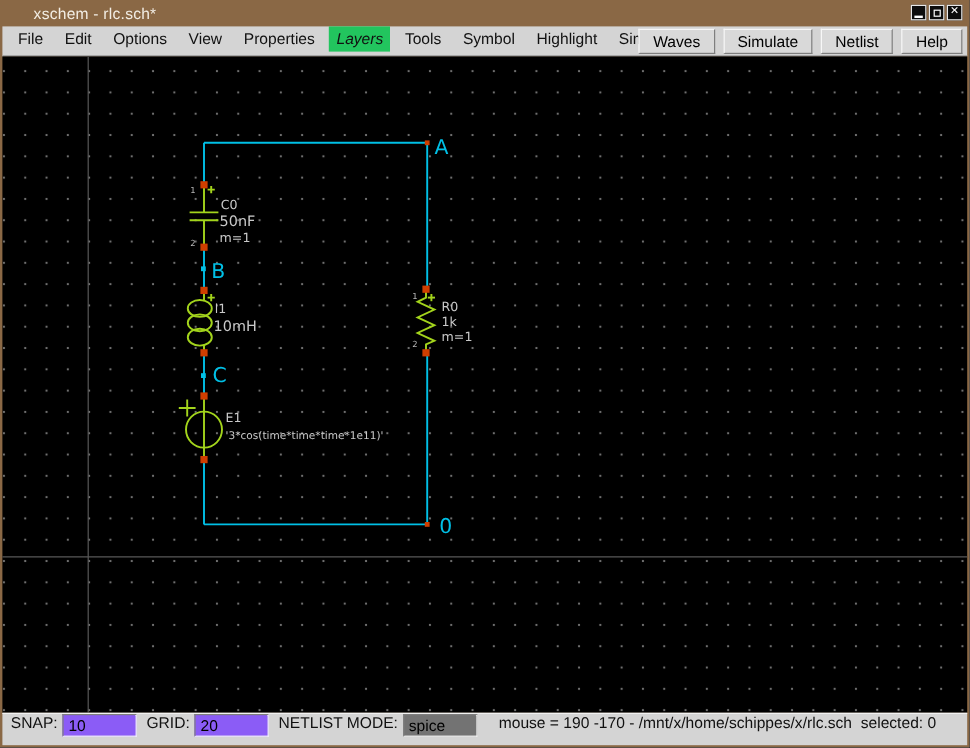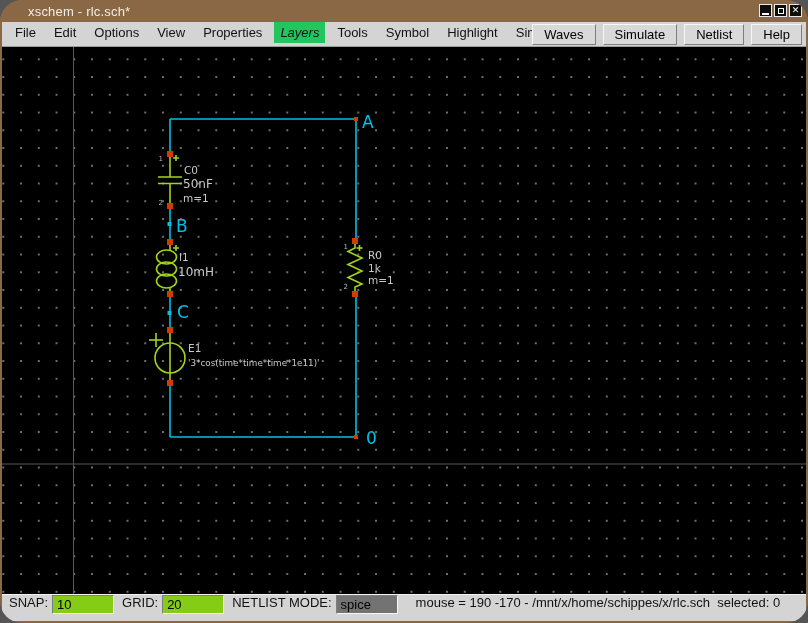--- a/index.html
+++ b/index.html
@@ -1,19 +1,19 @@
 <!DOCTYPE html>
 <html><head>
 <meta charset="utf-8">
 <style>
   html,body{margin:0;padding:0;background:#555;}
   *{box-sizing:border-box;}
   .window{
     position:relative;width:808px;height:623px;background:#8a6845;
-    font-family:"Liberation Sans",sans-serif;overflow:hidden;border-radius:22px;
+    font-family:"Liberation Sans",sans-serif;overflow:hidden;
   }
   
   .titlebar{
     position:absolute;top:0;left:0;right:0;height:22px;background:#8a6845;
     display:flex;align-items:center;color:#f2ede4;font-size:13px;
   }
   .title-text{margin-left:28px;letter-spacing:.2px;}
   .win-controls{position:absolute;right:6px;top:4px;display:flex;gap:2px;}
   .win-btn{
     width:13px;height:13px;background:#0d0d0d;border:1px solid #e8e8e8;
@@ -59,21 +59,21 @@
   .statusbar{
     position:absolute;left:2px;right:2px;top:594px;height:27px;background:#d4d4d4;
     border-top:1px solid #f2f2f2;display:flex;align-items:flex-start;
     font-size:13px;color:#111;padding-left:7px;
   }
   .sb-label{margin-right:4px;white-space:nowrap;}
   .sb-input{
     height:19px;border:1px solid;border-color:#7e7e7e #f7f7f7 #f7f7f7 #7e7e7e;
     font-family:"Liberation Sans",sans-serif;font-size:13px;padding:0 4px;width:62px;
   }
-  .sb-input.green{background:#84cc16;}
+  .sb-input.green{background:#8b5cf6;}
   .sb-input.gray{background:#737373;}
   .sb-gap{width:8px;}
   .sb-info{margin-left:18px;white-space:pre;}
 </style>
 </head>
 <body>
 
 <div class="window">
 
   <div class="titlebar">

